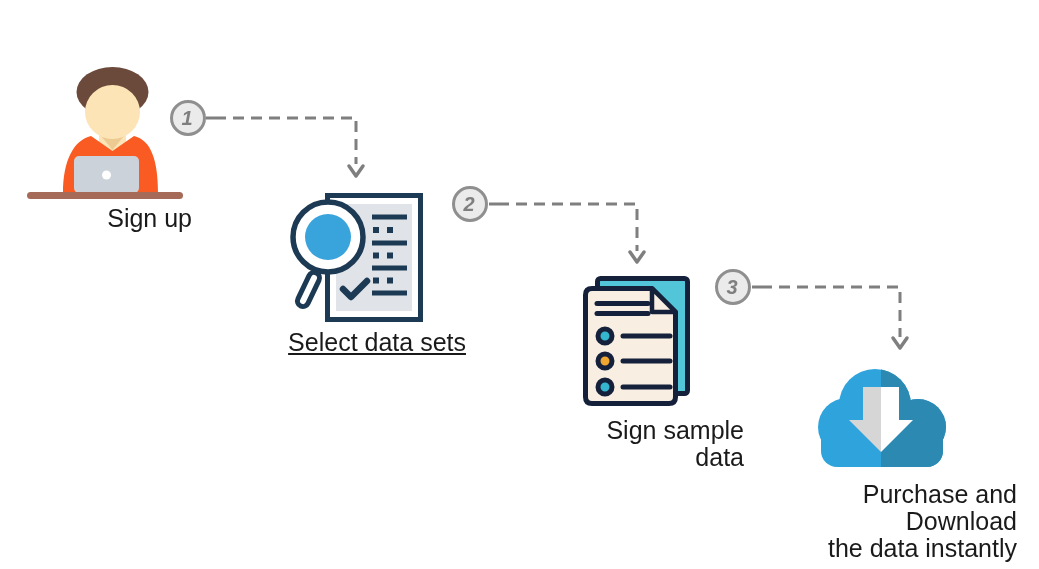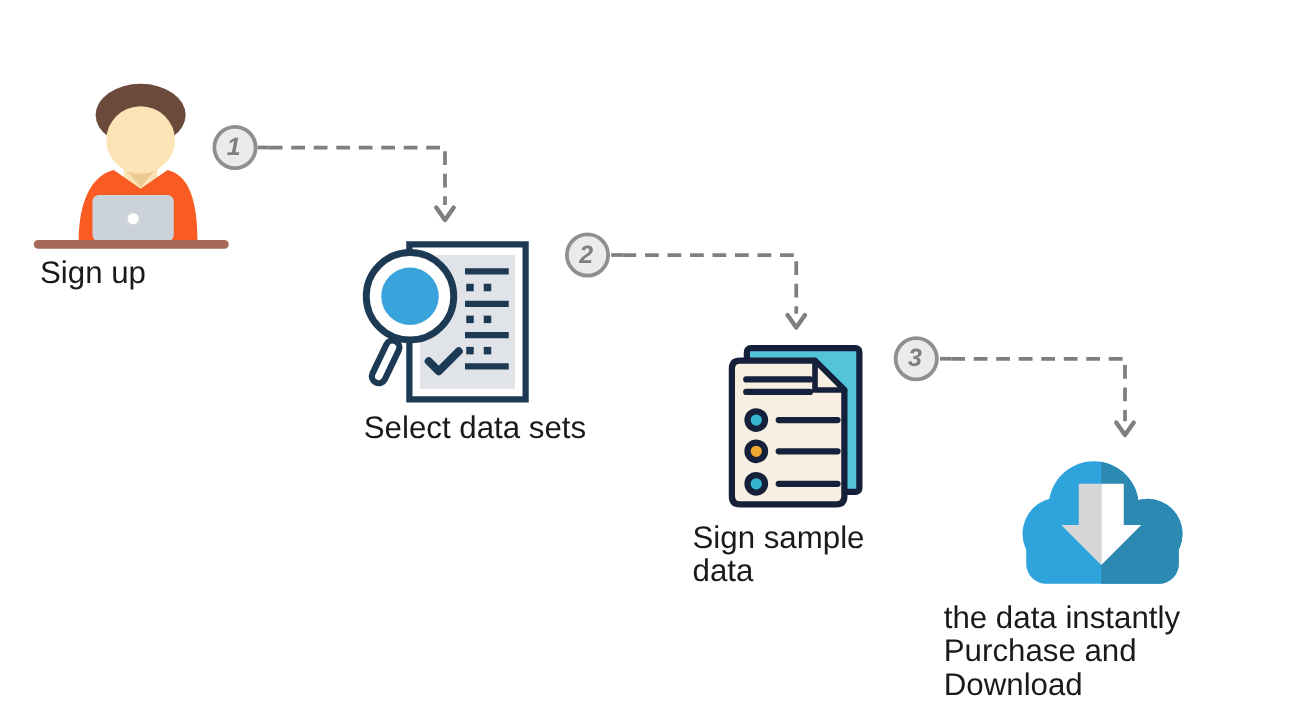--- a/index.html
+++ b/index.html
@@ -18,21 +18,21 @@
     background:var(--badge-fill,#ebebeb);border:3px solid var(--badge-border,#8f8f8f);
     display:flex;align-items:center;justify-content:center;z-index:3;
   }
   .badge-num{
     font-style:italic;font-weight:700;font-size:20px;line-height:1;
     color:var(--badge-number,#7f7f7f);transform:translateX(-1px);
   }
 
   .node-icon{position:absolute;z-index:2;}
   .node-label{
-    position:absolute;text-align:left;color:var(--label-text,#1a1a1a);
+    position:absolute;text-align:right;color:var(--label-text,#1a1a1a);
     font-size:25px;line-height:27px;z-index:2;
   }
 
   
   .p-shirt{fill:var(--person-shirt,#f95b22);}
   .p-hair{fill:var(--person-hair,#6b4a3b);}
   .p-skin{fill:var(--person-skin,#fce4b6);}
   .p-shadow{fill:var(--person-skin-shadow,#ecca92);}
   .p-laptop{fill:var(--laptop-gray,#ccd2d9);}
   .p-desk{fill:var(--desk-brown,#a66a59);}
@@ -118,21 +118,21 @@
     <line class="m-line" x1="84" y1="85" x2="119" y2="85"></line>
     <rect class="m-dot" x="85" y="94.5" width="6" height="6"></rect>
       <rect class="m-dot" x="99" y="94.5" width="6" height="6"></rect>
     <line class="m-line" x1="84" y1="110" x2="119" y2="110"></line>
     <path class="m-check" d="M55,106 L63,114 L79,98"></path>
     <circle class="m-ring" cx="40" cy="54" r="35"></circle>
     <circle class="m-lens" cx="40" cy="54" r="23"></circle>
     <line class="m-handle-out" x1="26" y1="95" x2="15" y2="118"></line>
     <line class="m-handle-in" x1="26" y1="95" x2="15" y2="118"></line>
   </svg>
-  <div class="node-label" style="left:291px;top:329px;width:190px;">Select data sets</div>
+  <div class="node-label" style="left:276px;top:329px;width:190px;text-decoration:underline;">Select data sets</div>
 
   <svg class="node-icon" style="left:578px;top:270px;" width="120" height="142" viewBox="0 0 120 142">
     <rect class="s-back" x="19.5" y="8.5" width="90" height="115" rx="3"></rect>
     <path class="s-front" d="M14,18.5 H74 L97.5,42 V127 Q97.5,133.5 91,133.5 H14 Q7.5,133.5 7.5,127 V25 Q7.5,18.5 14,18.5 Z"></path>
     <path class="s-flap" d="M74,18.5 L97.5,42 L74,42 Z"></path>
     <line class="s-line" x1="19" y1="33.5" x2="70" y2="33.5"></line>
     <line class="s-line" x1="19" y1="43.5" x2="70" y2="43.5"></line>
     <circle class="s-bullet s-bullet-teal" cx="27" cy="66" r="7"></circle>
     <line class="s-line" x1="45" y1="66" x2="92" y2="66"></line>
     <circle class="s-bullet s-bullet-orange" cx="27" cy="91" r="7"></circle>
@@ -157,17 +157,17 @@
     <g clip-path="url(#cloudRight)">
       <circle class="c-dark" cx="32" cy="62" r="29"></circle>
       <circle class="c-dark" cx="60" cy="40" r="36"></circle>
       <circle class="c-dark" cx="103" cy="62" r="28"></circle>
       <rect class="c-dark" x="6" y="58" width="122" height="44" rx="16"></rect>
     </g>
     <path class="c-arrow-l" d="M48,22 L66,22 L66,87 L34,55 L48,55 Z"></path>
     <path class="c-arrow-r" d="M66,22 L84,22 L84,55 L98,55 L66,87 Z"></path>
   </svg>
   <div class="node-label" style="left:755px;top:481px;width:262px;">
+    <div>Purchase and Download</div>
     <div>the data instantly</div>
-    <div>Purchase and Download</div>
   </div>
 
 </div>
 
 </body></html>

